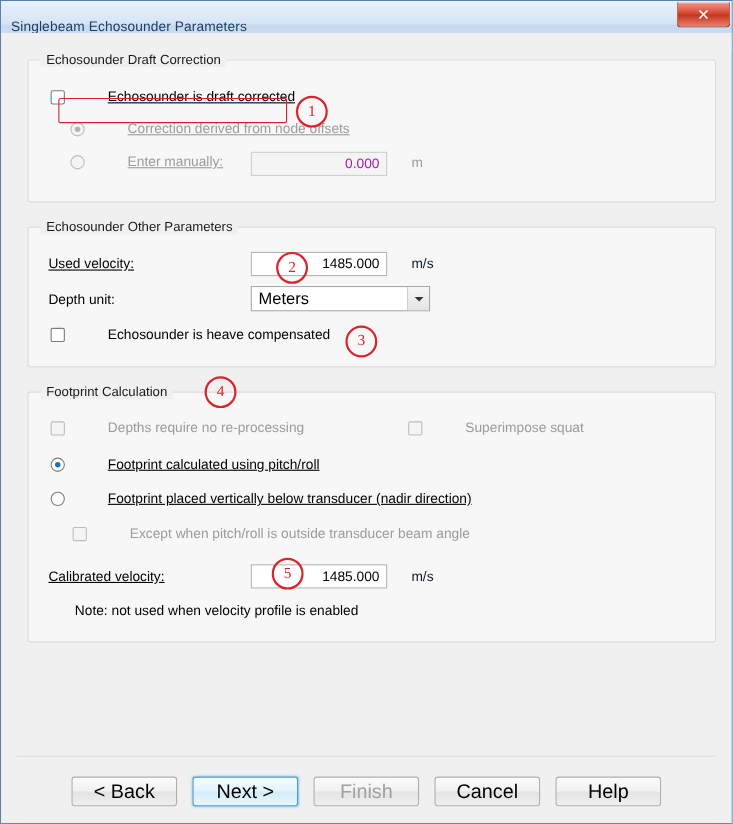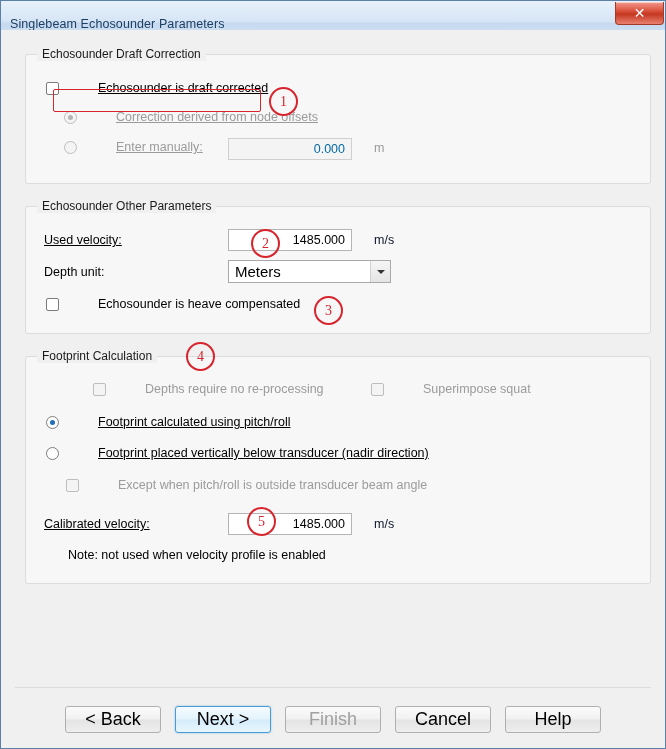--- a/index.html
+++ b/index.html
@@ -167,21 +167,21 @@
     background: #ffffff;
     height: 22px;
     box-sizing: border-box;
     text-align: right;
     padding: 3px 6px 0 6px;
     font-size: 12.5px;
     color: #000000;
   }
   .field.disabled {
     background: #f4f4f4;
-    color: #0369a1;
+    color: #a21caf;
     border-color: #cfcfcf;
   }
 
   .unit {
     margin-left: 10px;
     font-size: 12.5px;
     color: #0f172a;
   }
   .unit.disabled { color: #9b9b9b; }
 
@@ -334,21 +334,21 @@
 
       <div class="row" style="position:absolute; left:20px; top:90px;">
         <span class="cb"></span>
         <span class="lbl">Echosounder is heave compensated</span>
       </div>
     </div>
 
     <div class="panel group3">
       <div class="panel-title">Footprint Calculation</div>
 
-      <div class="row" style="position:absolute; left:20px; top:25px;margin-left:47px;">
+      <div class="row" style="position:absolute; left:20px; top:25px;">
         <span class="cb disabled"></span>
         <span class="lbl disabled">Depths require no re-processing</span>
       </div>
 
       <div class="row" style="position:absolute; left:345px; top:25px;">
         <span class="cb disabled"></span>
         <span class="lbl disabled">Superimpose squat</span>
       </div>
 
       <div class="row" style="position:absolute; left:20px; top:58px;">

